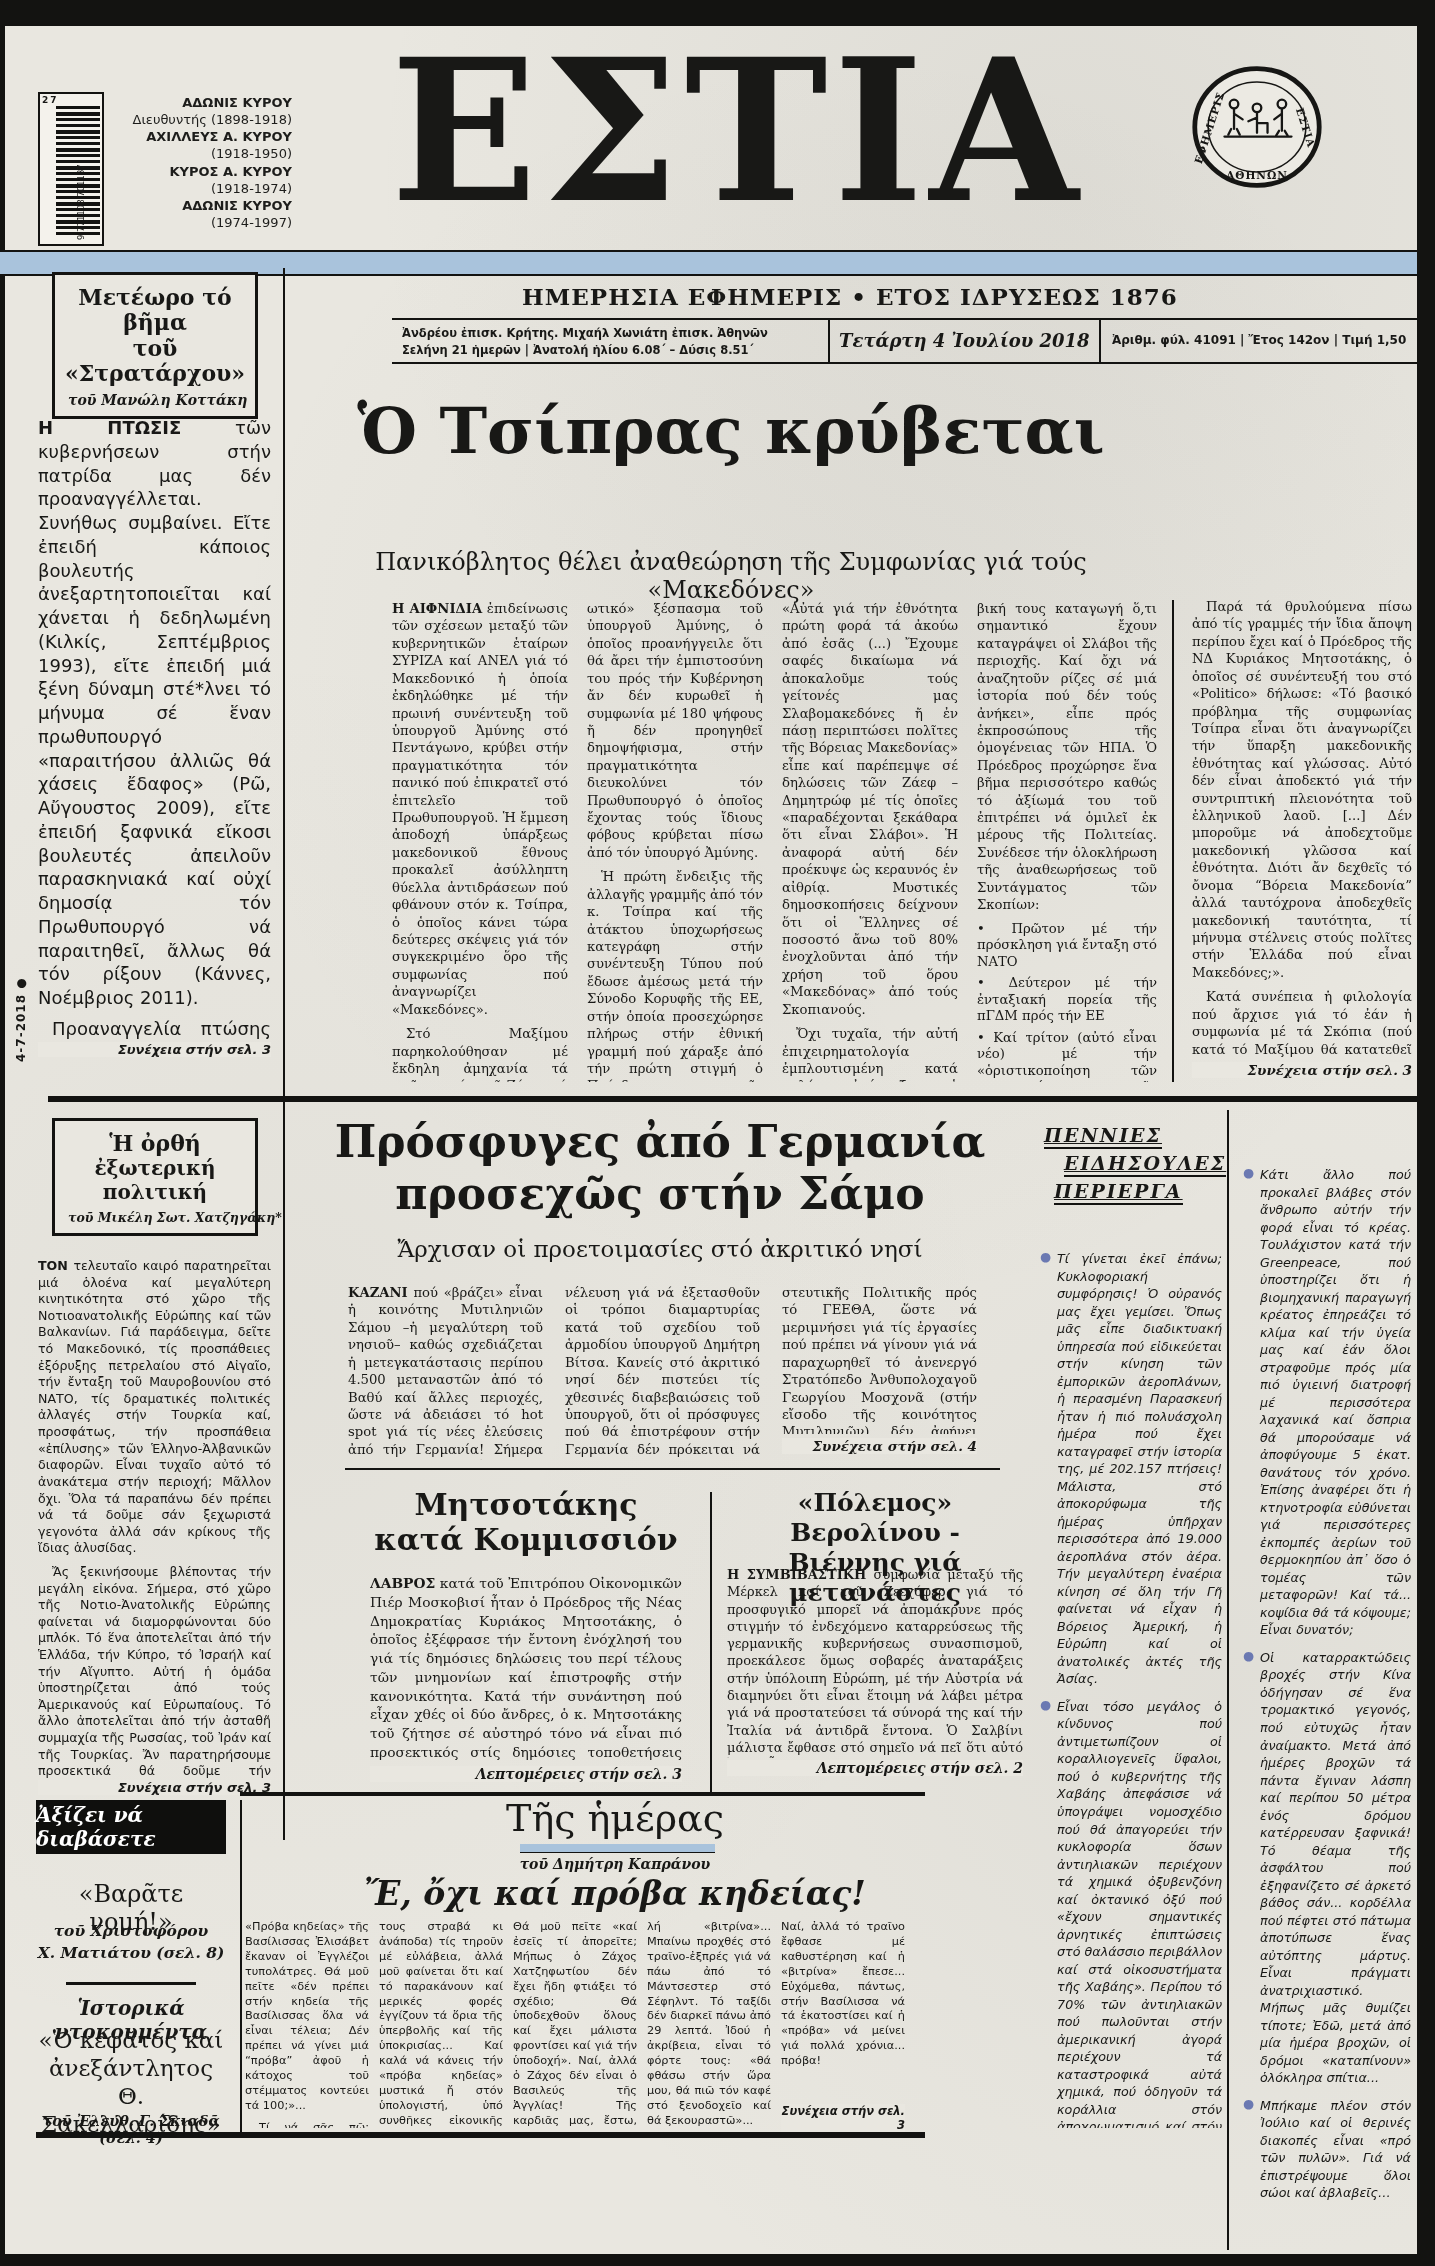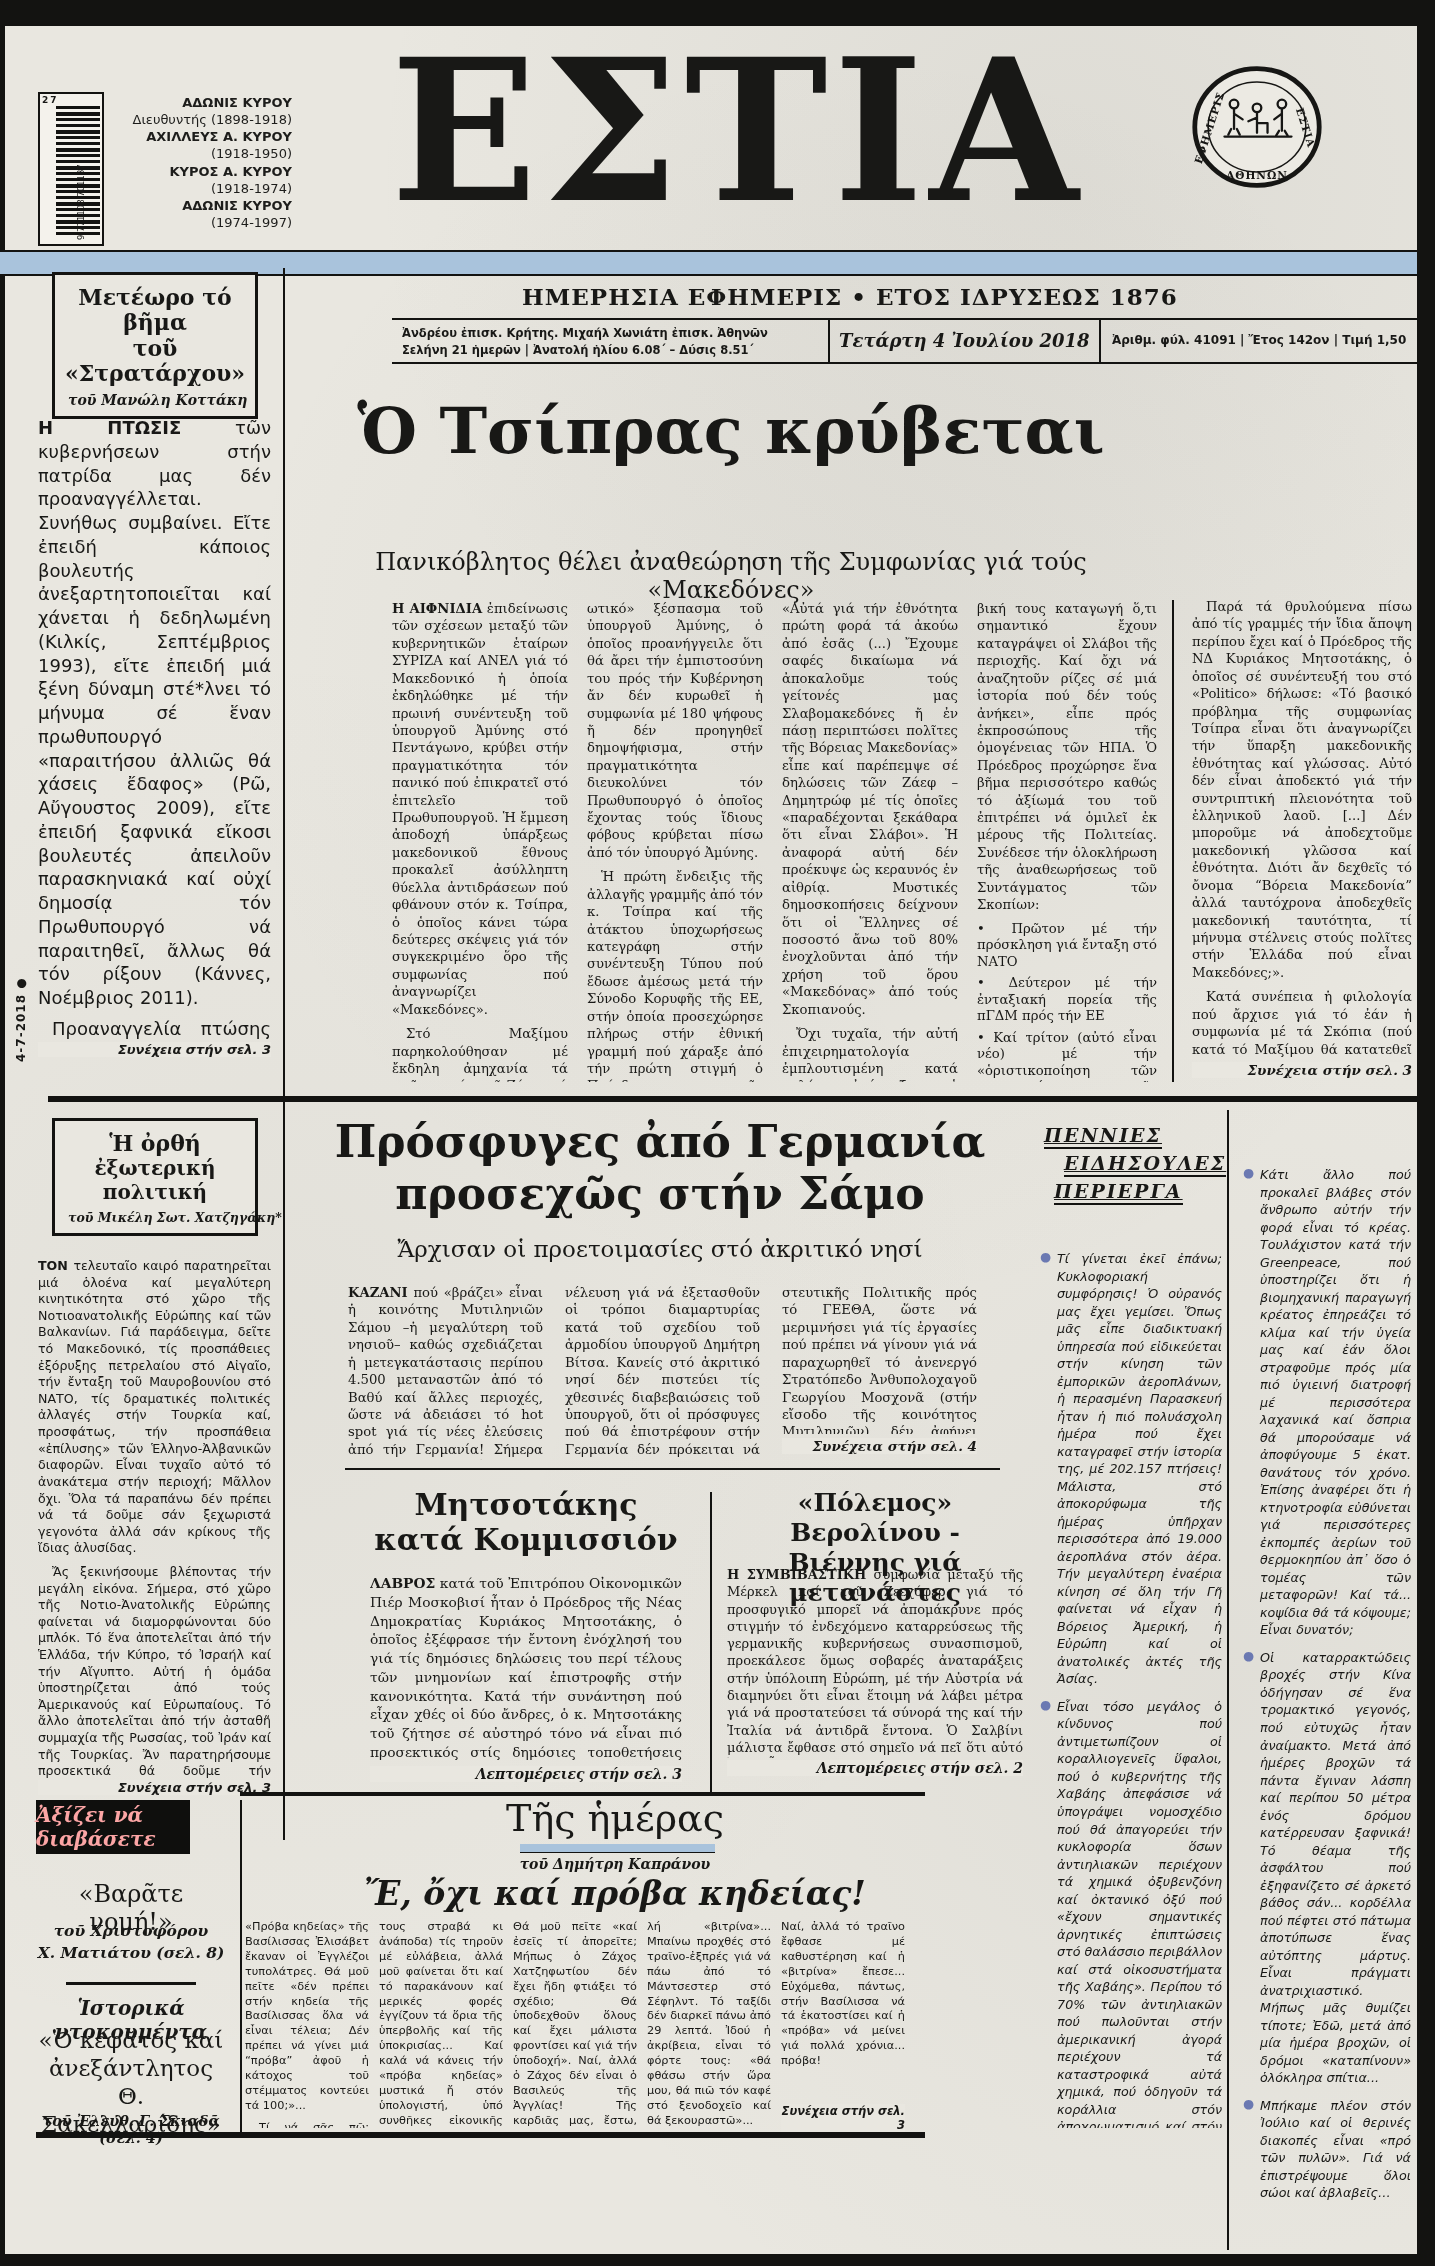--- a/index.html
+++ b/index.html
@@ -227,21 +227,21 @@
     </div>
     <div class="bullet">
       <span class="bdot" style="color:#6b79b2">●</span>
       <span>Μπήκαμε πλέον στόν Ἰούλιο καί οἱ θερινές διακοπές εἶναι «πρό τῶν πυλῶν». Γιά νά ἐπιστρέψουμε ὅλοι σώοι καί ἀβλαβεῖς…</span>
     </div>
   </div>
 
   <div class="abs bar" style="left:240px;top:1792px;width:685px;height:4px"></div>
   <div class="abs bar" style="left:240px;top:1800px;width:2px;height:332px"></div>
 
-  <div class="abs" style="left:36px;top:1800px;width:154px;height:54px;background:#0f0f0d;color:#fca5a5;display:flex;align-items:center;justify-content:center;">
+  <div class="abs" style="left:36px;top:1800px;width:190px;height:54px;background:#0f0f0d;color:#ffffff;display:flex;align-items:center;justify-content:center;">
     <span class="ser" style="font-size:20px;font-weight:bold;font-style:italic;">Ἀξίζει νά διαβάσετε</span>
   </div>
   <div class="abs ser ctr" style="left:36px;top:1880px;width:190px;font-size:24px;">«Βαρᾶτε νομή!»</div>
   <div class="abs ser ctr" style="left:36px;top:1920px;width:190px;font-size:15.5px;font-style:italic;font-weight:bold;line-height:1.45;">
     <div>τοῦ Χριστοφόρου</div>
     <div>Χ. Ματιάτου (σελ. 8)</div>
   </div>
   <div class="abs bar" style="left:66px;top:1982px;width:130px;height:3px"></div>
   <div class="abs ser ctr" style="left:36px;top:1996px;width:190px;font-size:20px;font-weight:bold;font-style:italic;">Ἱστορικά ντοκουμέντα</div>
   <div class="abs ser ctr" style="left:36px;top:2026px;width:190px;font-size:23px;line-height:1.22;">

